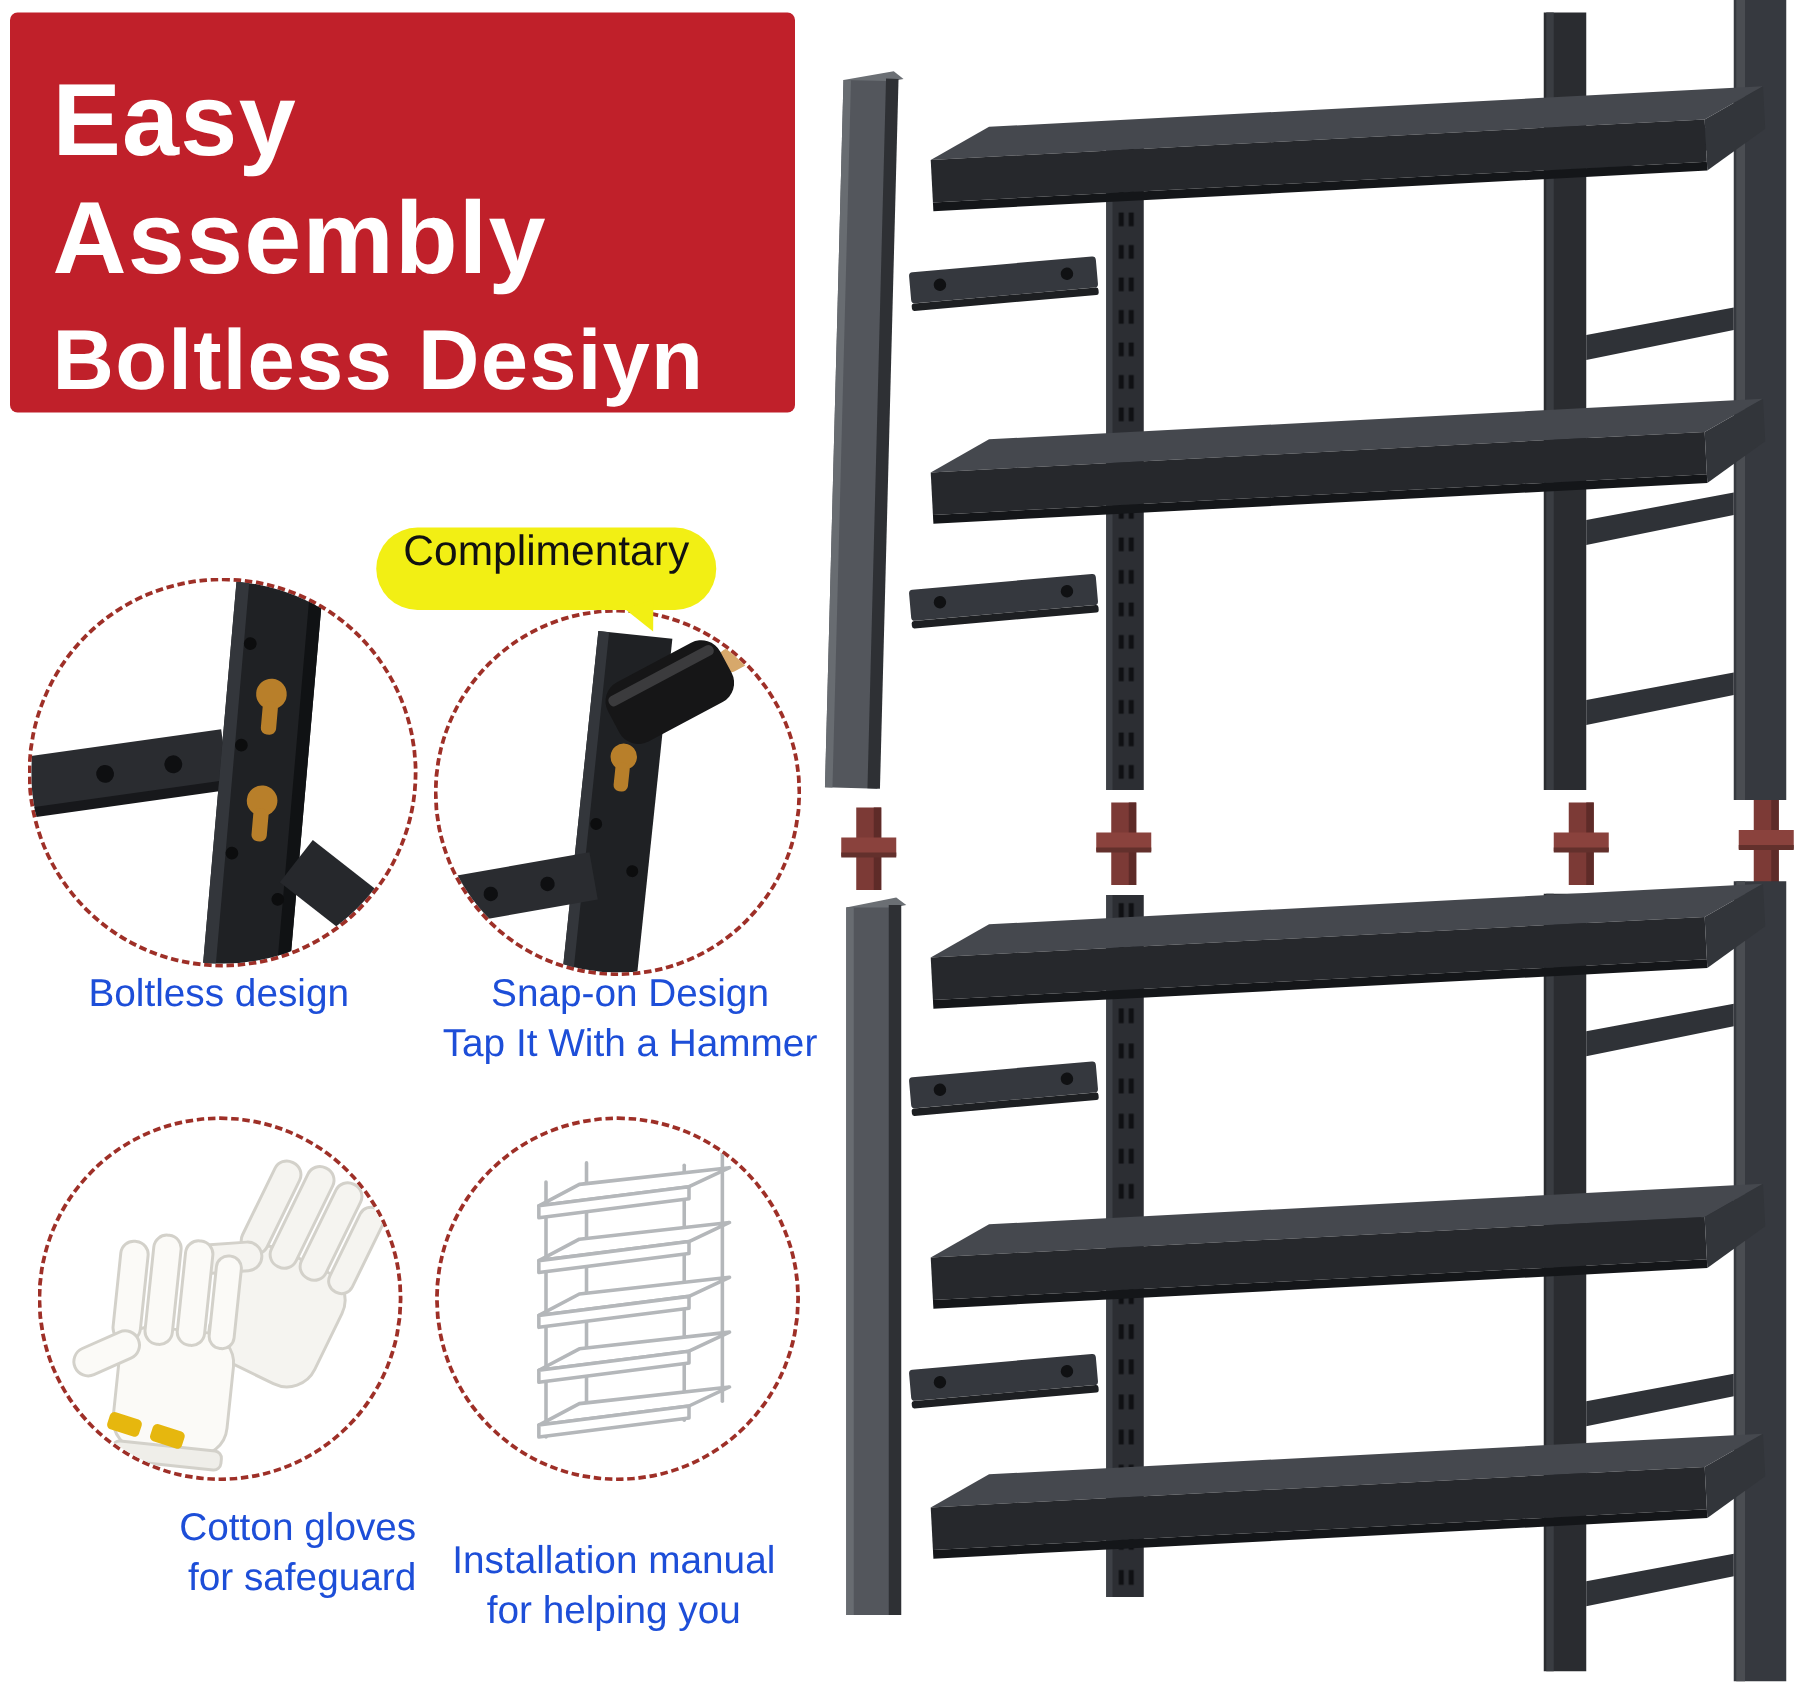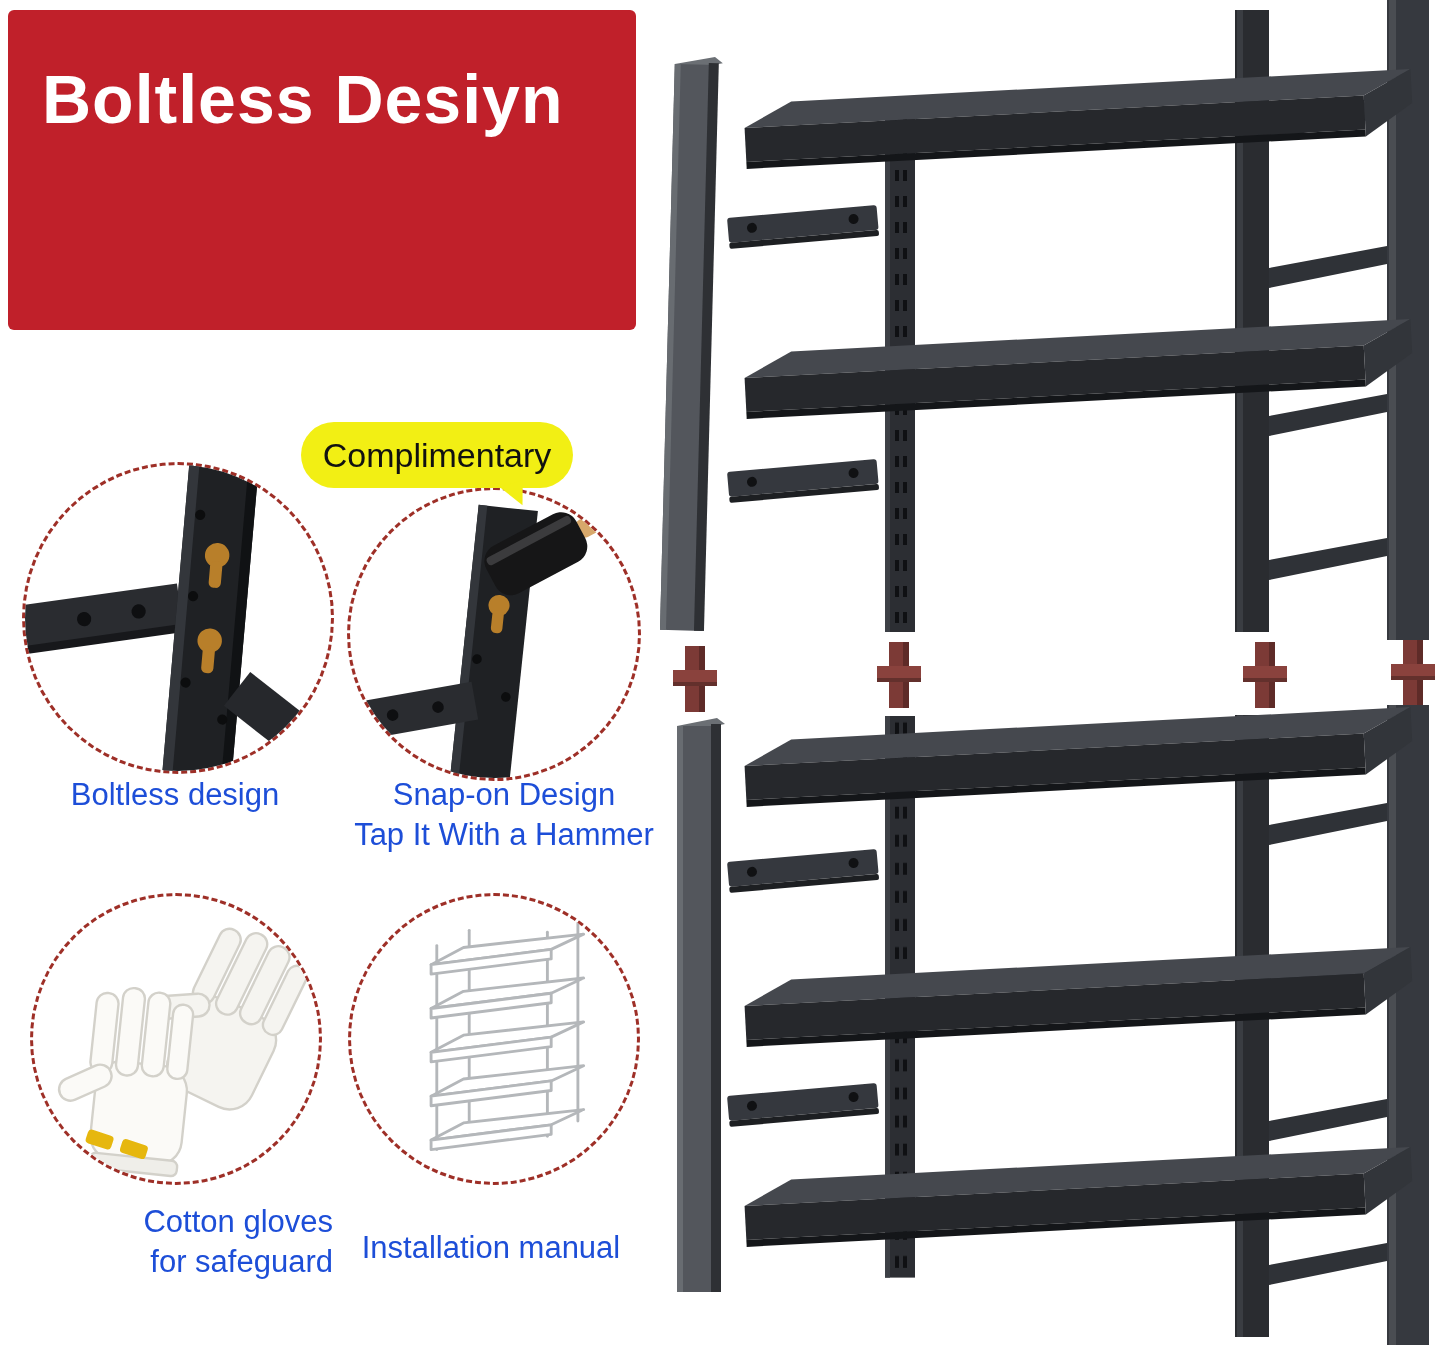--- a/index.html
+++ b/index.html
@@ -13,21 +13,21 @@
     background:#c0202a;color:#ffffff;border-radius:6px;
     box-sizing:border-box;padding:40px 0 0 34px;
   }
   .banner .l1{font-size:82px;font-weight:bold;line-height:1.15;letter-spacing:1px;}
   .banner .l2{font-size:68px;font-weight:bold;line-height:1.45;letter-spacing:1px;}
 
   
   .bubble{
     position:absolute;left:301px;top:422px;width:272px;height:66px;
     background:#f2ef14;border-radius:34px;z-index:5;
-    display:flex;align-items:center;justify-content:center;
+    display:flex;justify-content:center;
     font-size:34px;color:#111;
   }
   .bubble:after{
     content:"";position:absolute;right:46px;bottom:-19px;width:0;height:0;
     border-left:16px solid transparent;border-right:8px solid transparent;
     border-top:24px solid #f2ef14;transform:rotate(-18deg);
   }
 
   
   .circle{
@@ -51,20 +51,21 @@
 
   
   .rack{position:absolute;left:645px;top:0;width:800px;height:1349px;}
 </style>
 </head>
 <body>
 
 <div class="canvas">
 
   <div class="banner">
+    <div class="l1">Easy Assembly</div>
     <div class="l2">Boltless Desiyn</div>
   </div>
 
   <div class="bubble">
     <span>Complimentary</span>
   </div>
 
   <div class="circle c-boltless">
     <svg viewBox="0 0 300 300">
       <g transform="rotate(-8 80 150)">
@@ -183,20 +184,21 @@
       </g>
     </svg>
   </div>
 
   <div class="caption cap3">
     <div>Cotton gloves</div>
     <div>for safeguard</div>
   </div>
   <div class="caption cap4">
     <div>Installation manual</div>
+    <div>for helping you</div>
   </div>
 
   <svg class="rack" viewBox="0 0 800 1349">
     <defs>
       <pattern id="slotPat" width="16" height="26" patternUnits="userSpaceOnUse">
         <rect x="2" y="6" width="4" height="11" fill="#0f1013"></rect>
         <rect x="10" y="6" width="4" height="11" fill="#0f1013"></rect>
       </pattern>
       <g id="shelf">
         <polygon points="0,30 620,30 668,6 48,6" fill="#45484e"></polygon>

